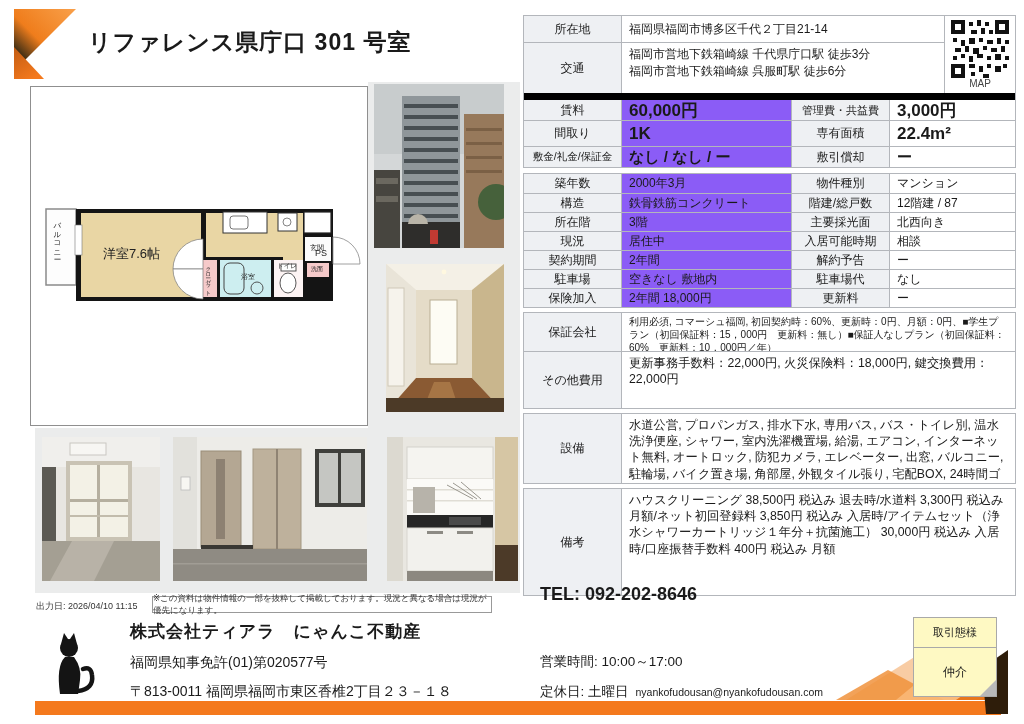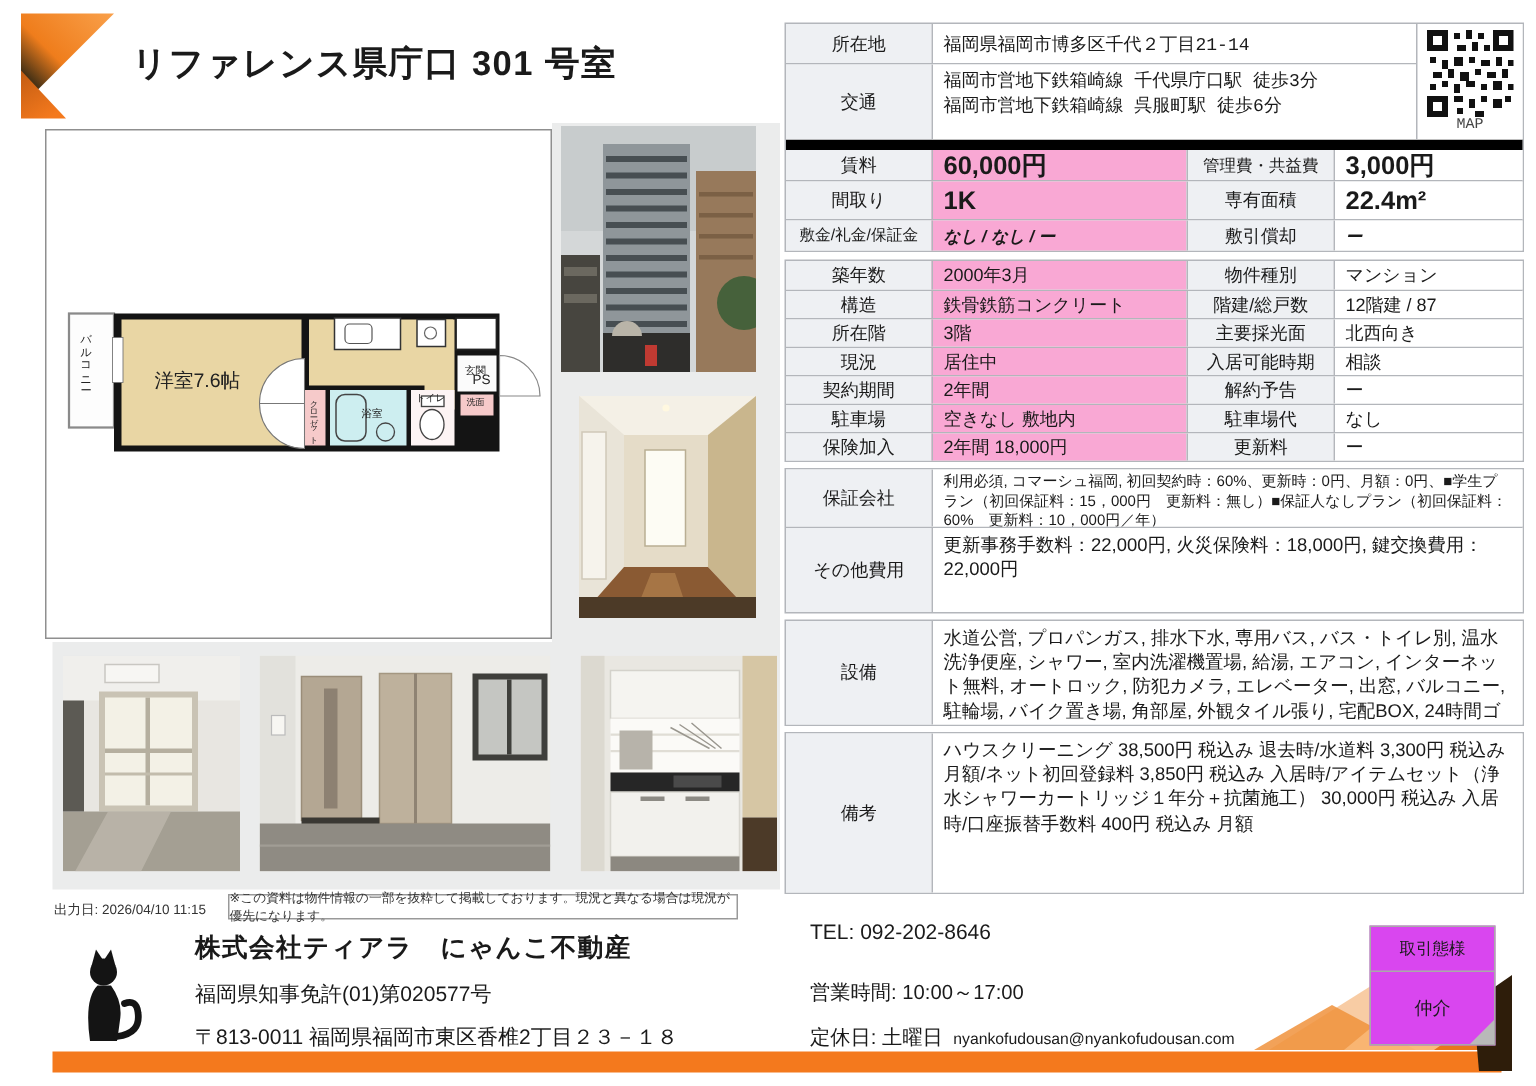--- a/index.html
+++ b/index.html
@@ -23,49 +23,49 @@
   
   #tbl{left:523px;top:15px;width:493px;font-size:12px;}
   .block{border:1px solid #b3b6bb;background:#fff;box-sizing:border-box;}
   .mt5{margin-top:5px;} .mt4{margin-top:4px;}
   .r{display:flex;box-sizing:border-box;}
   .r + .r{border-top:1px solid #b3b6bb;}
   .c{box-sizing:border-box;display:flex;align-items:center;overflow:hidden;}
   .c + .c{border-left:1px solid #b3b6bb;}
   .lab{background:#eef0f3;justify-content:center;text-align:center;flex:0 0 97px;padding:1px 2px;}
   .lab2{background:#eef0f3;justify-content:center;text-align:center;flex:0 0 98px;padding:1px 2px;}
-  .val{background:#f9a8d4;padding:2px 7px;flex:0 0 170px;}
+  .val{background:#8b5cf6;padding:2px 7px;flex:0 0 170px;}
   .valw{background:#fff;padding:2px 7px;flex:1;}
   .valtop{align-items:flex-start;padding-top:3px;line-height:1.32;}
   .big{font-weight:bold;font-size:17px;}
-  .bold13{font-weight:bold;font-size:11px;font-style:italic;}
+  .bold13{font-weight:bold;font-size:15px;}
   .fs10{font-size:10px;line-height:1.28;}
   .fs12{font-size:12.3px;}
   .smlab{font-size:10.5px;}
   .smlab2{font-size:11px;}
   .pre{white-space:pre-line;line-height:1.45;}
-  #b1top{display:flex;font-family:Liberation Mono, monospace;}
+  #b1top{display:flex;}
   #b1rows{flex:1;min-width:0;}
   #qrcell{flex:0 0 70px;border-left:1px solid #b3b6bb;background:#fff;
           display:flex;flex-direction:column;align-items:center;justify-content:flex-start;padding-top:4px;}
   #maplabel{font-size:10px;color:#444;margin-top:0px;}
 
   
   #outdate{left:36px;top:600px;font-size:9px;color:#333;}
   #disclaim{left:152px;top:596px;width:338px;height:15px;border:1px solid #999;
             font-size:8.5px;color:#333;display:flex;align-items:center;justify-content:center;background:#fff;}
   #coname{left:130px;top:620px;font-size:17px;font-weight:bold;letter-spacing:1px;}
   #license{left:130px;top:654px;font-size:14px;}
   #address{left:130px;top:683px;font-size:14px;}
-  #tel{left:540px;top:613px;font-size:14px;font-weight:normal;}
+  #tel{left:540px;top:584px;font-size:18px;font-weight:bold;}
   #hours{left:540px;top:653px;font-size:13.5px;}
   #closedline{left:540px;top:683px;font-size:13.5px;display:flex;align-items:baseline;}
   #email{font-size:10.5px;margin-left:7px;}
   #orangebar{left:35px;top:701px;width:966px;height:14px;background:#f4791d;}
-  #dealbox{left:913px;top:617px;width:82px;height:78px;border:1px solid #a9a9a9;background:#d946ef;
+  #dealbox{left:913px;top:617px;width:82px;height:78px;border:1px solid #a9a9a9;background:#fef9c3;
            display:flex;flex-direction:column;z-index:5;}
   #dealhead{height:29px;border-bottom:1px solid #a9a9a9;display:flex;align-items:center;justify-content:center;font-size:11px;}
   #dealval{flex:1;display:flex;align-items:center;justify-content:center;font-size:12px;position:relative;}
   #dealcorner{position:absolute;right:0;bottom:0;width:0;height:0;
               border-left:16px solid transparent;border-bottom:16px solid #b9b9b9;}
 </style>
 </head>
 <body>
 
 <div id="page">

